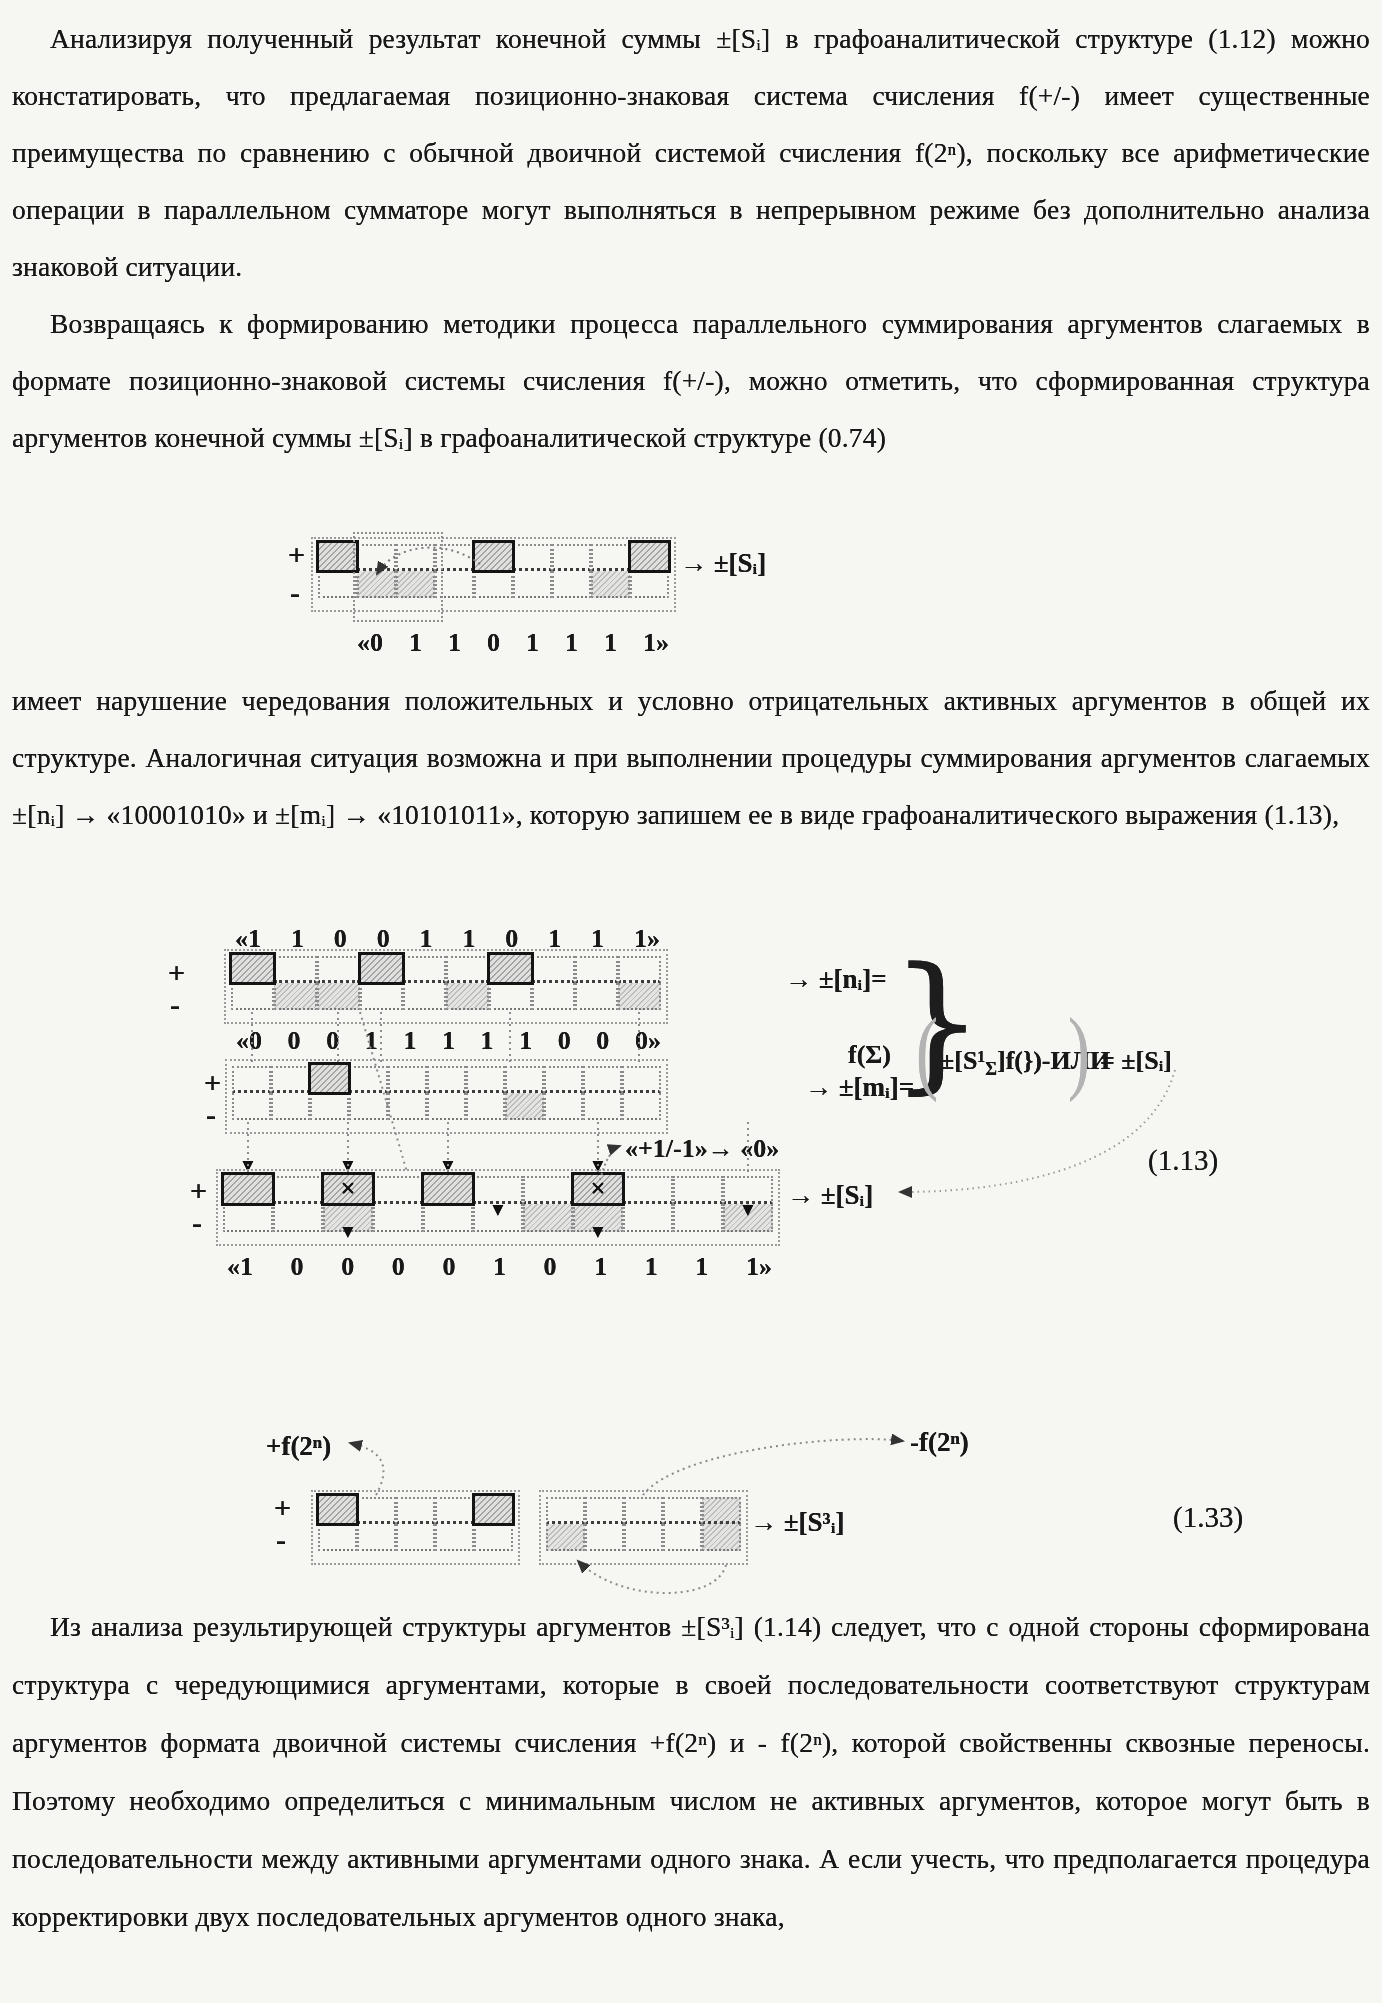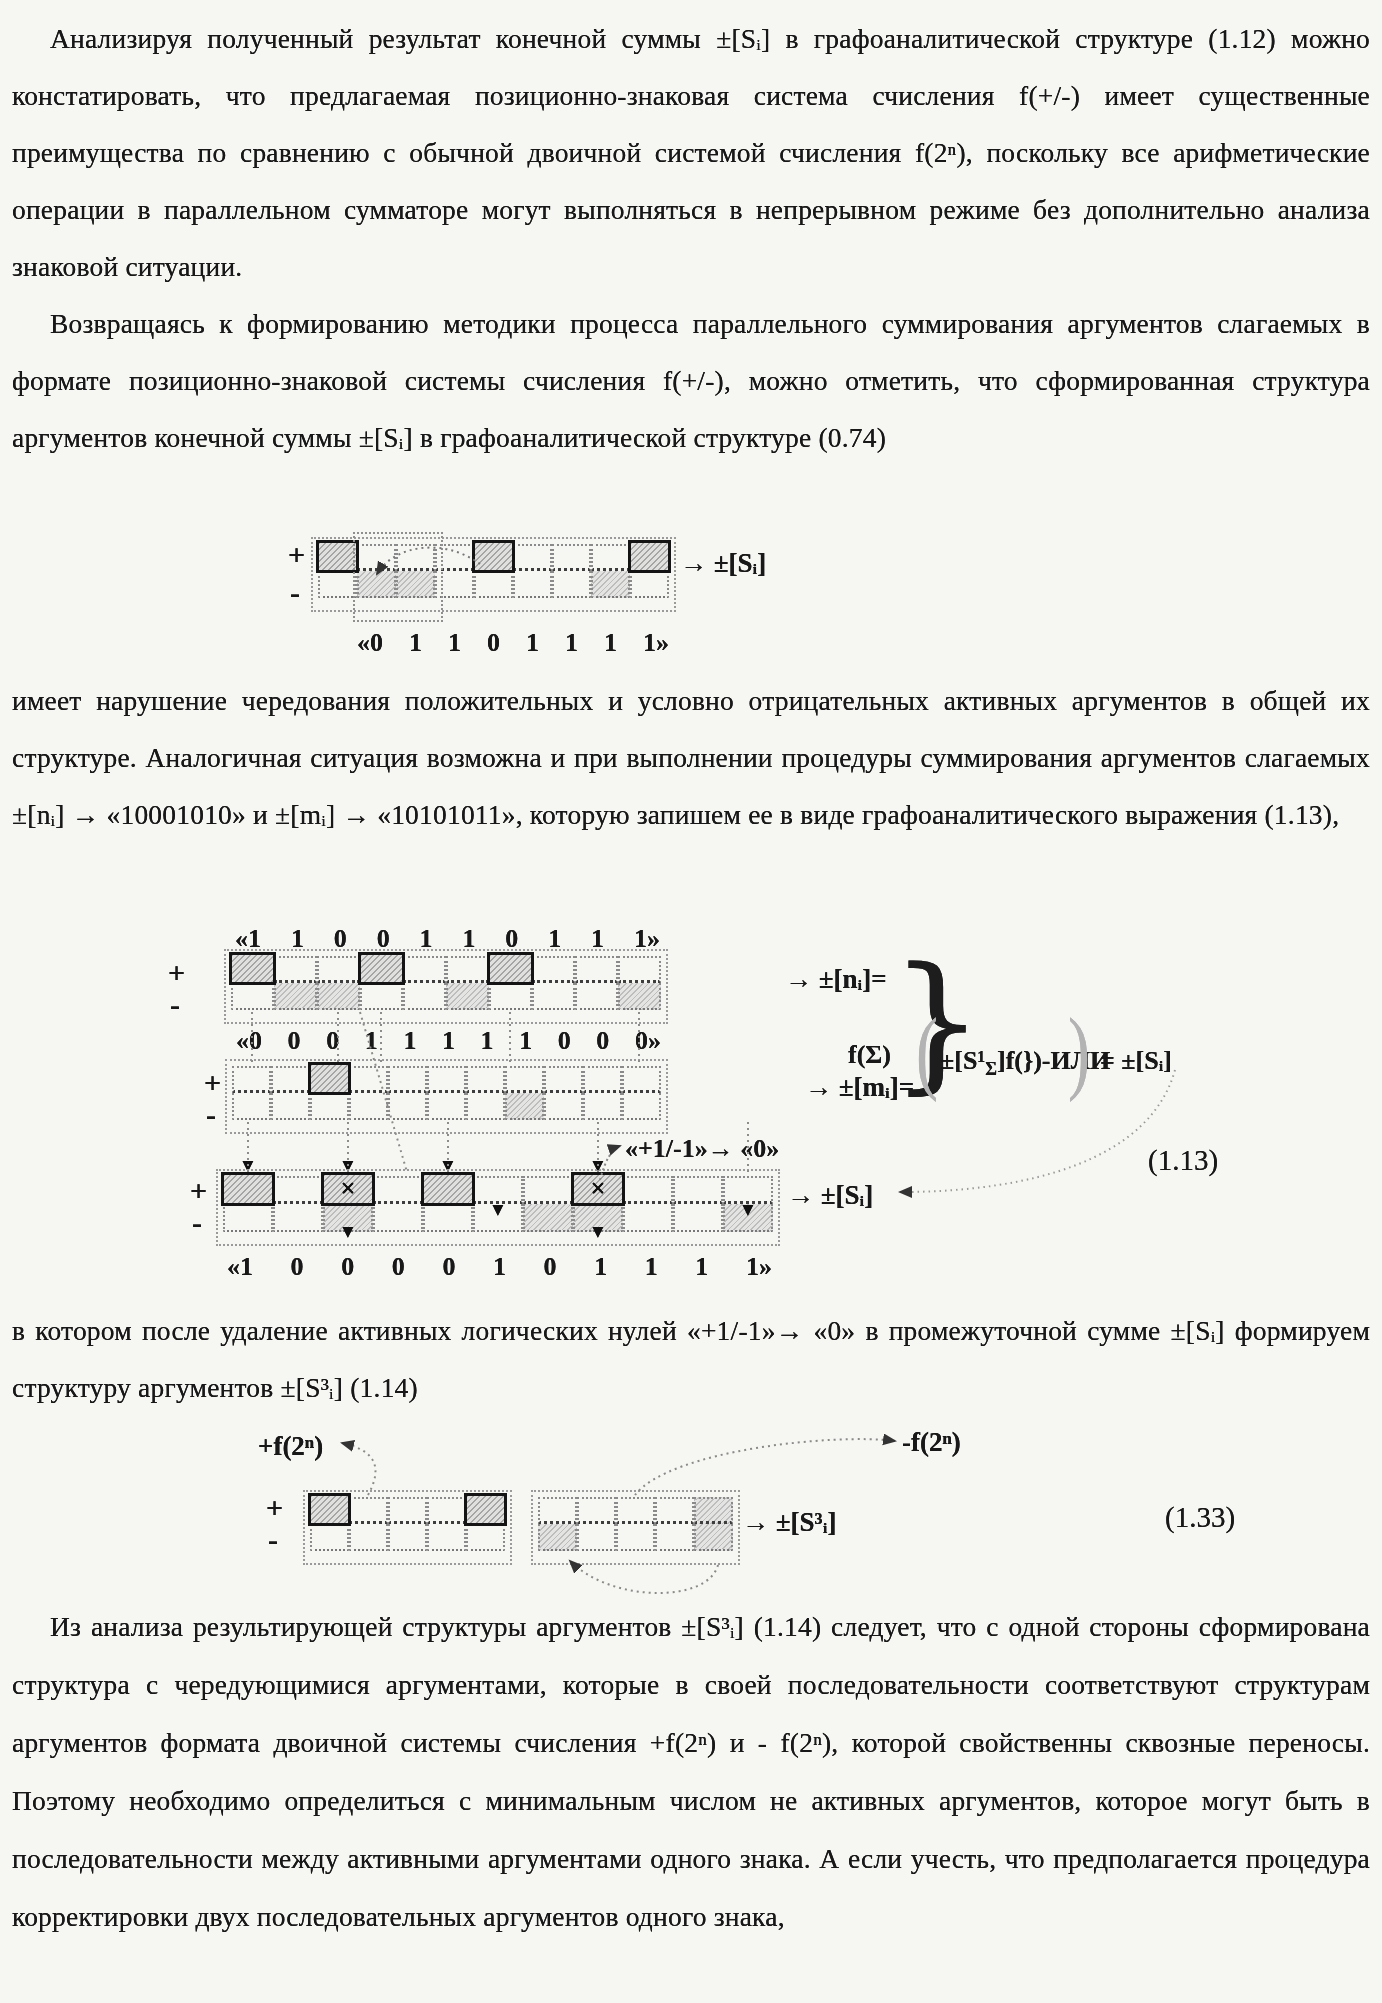--- a/index.html
+++ b/index.html
@@ -257,23 +257,22 @@
       <path d="M92 92 V143 M178 92 V143 M221 92 V143 M350 92 V143 M479 92 V143" stroke="#8c8c8c" stroke-width="2" stroke-dasharray="2 4" fill="none"></path>
 
       <path d="M200 92 L247 252 M88 202 V252 M188 202 V252 M288 202 V252 M438 202 V252 M588 202 V252" stroke="#8c8c8c" stroke-width="2" stroke-dasharray="2 4" fill="none"></path>
 
       <path d="M 440 260 Q 448 230 460 226" fill="none" stroke="#888" stroke-width="2" stroke-dasharray="2 3" marker-end="url(#ah2)"></path>
 
       <path d="M 1015 150 C 990 240, 870 272, 740 272" fill="none" stroke="#999" stroke-width="2" stroke-dasharray="1.5 4" marker-end="url(#ah2)"></path>
     </svg>
   </div>
 
-  <p class="para" style="top:1302px">в котором после удаление активных логических нулей «+1/-1»→ «0» в промежуточной сумме ±[Sᵢ] формируем структуру аргументов ±[S³ᵢ] (1.14)</p>
-
-  <div class="diag" style="left:240px;top:1425px;width:1080px;height:185px">
+
+  <div class="diag" style="left:248px;top:1425px;width:1080px;height:185px">
     <div class="outlabel" style="left:18px;top:6px">+f(2ⁿ)</div>
     <div class="outlabel" style="left:662px;top:2px">-f(2ⁿ)</div>
     <span class="sign" style="left:26px;top:68px">+</span>
     <span class="sign" style="left:28px;top:100px">-</span>
     <div class="grid" style="left: 70px; top: 72px; width: 195px; height: 54px;">
         <div class="cell rplus" style="left: 0px; top: 0px; width: 39px; height: 27px;"></div>
         <div class="cell rplus" style="left: 39px; top: 0px; width: 39px; height: 27px;"></div>
         <div class="cell rplus" style="left: 78px; top: 0px; width: 39px; height: 27px;"></div>
         <div class="cell rplus" style="left: 117px; top: 0px; width: 39px; height: 27px;"></div>
         <div class="cell rplus" style="left: 156px; top: 0px; width: 39px; height: 27px;"></div>

